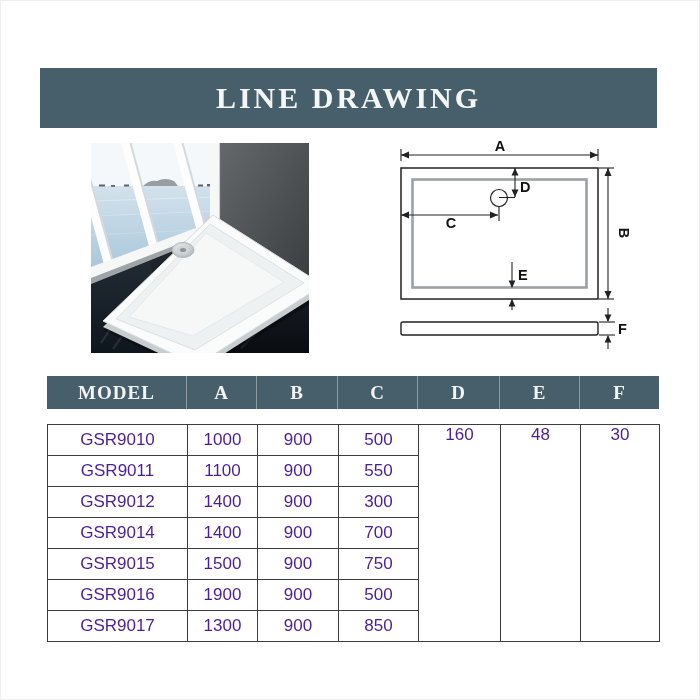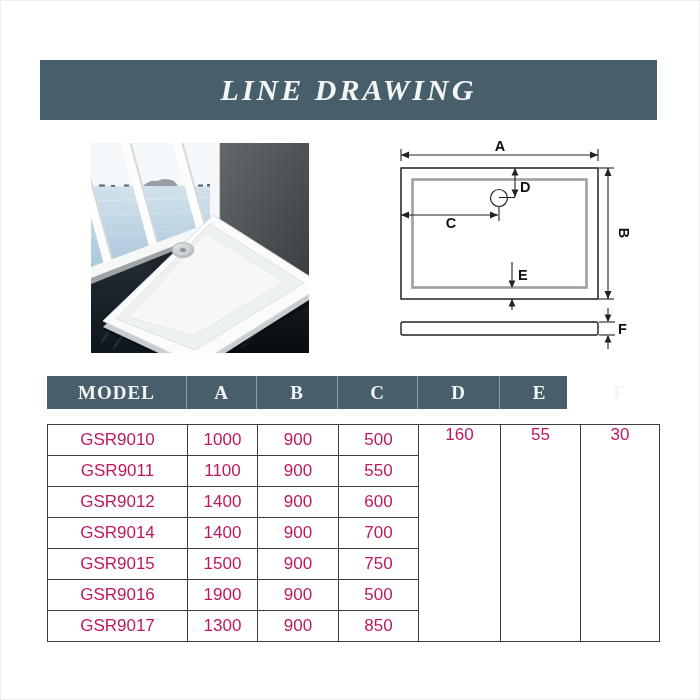--- a/index.html
+++ b/index.html
@@ -1,44 +1,44 @@
 <!DOCTYPE html>
 <html><head>
 <meta charset="utf-8">
 <style>
   html,body { margin:0; padding:0; background:#ffffff; }
   body { width:700px; height:700px; font-family:"Liberation Sans",sans-serif; }
   .page { position:relative; width:700px; height:700px; background:#fff; overflow:hidden;
           box-shadow: inset 0 0 0 1px #efefef; }
 
   
-  .title-band { position:absolute; left:40px; top:60px; width:617px; height:60px;
-                background:#465f6a; display:flex; align-items:center; justify-content:center;font-style:italic; }
+  .title-band { position:absolute; left:40px; top:68px; width:617px; height:60px;
+                background:#465f6a; display:flex; align-items:center; justify-content:center; }
   .title-band .title-text { font-family:"Liberation Serif",serif; font-weight:bold;
                 font-size:30px; letter-spacing:3px; color:#f4f6f6; }
 
   
   .photo { position:absolute; left:91px; top:143px; width:218px; height:210px; }
 
   
   .drawing { position:absolute; left:390px; top:140px; width:290px; height:215px; }
   .drawing text { font-family:"Liberation Sans",sans-serif; font-weight:bold; font-size:14.5px; fill:#111; }
 
   
-  .thead { position:absolute; left:47px; top:376px; width:520px; height:33px; background:#465f6a;
+  .thead { position:absolute; left:47px; top:376px; width:612px; height:33px; background:#465f6a;
            display:grid; grid-template-columns:140px 70px 81px 80px 82px 80px 79px; }
   .thead .hcell { display:flex; align-items:center; justify-content:center; color:#f2f4f4;
            font-family:"Liberation Serif",serif; font-weight:bold; font-size:19px;
            letter-spacing:1px; border-right:1px solid rgba(255,255,255,.38); }
   .thead .hcell:last-child { border-right:none; }
 
   
   .tbody { position:absolute; left:47px; top:424px; width:612px;
            border-collapse:collapse; table-layout:fixed;
-           font-size:17px; color:#be185d; }
+           font-size:17px; color:#4c1d95; }
   .tbody td { border:1px solid #3d3d3d; text-align:center; height:30px; padding:0;
            font-family:"Liberation Sans",sans-serif; }
   .tbody td.merged { vertical-align:top; }
 </style>
 </head>
 <body>
 
 <div class="page">
 
   <div class="title-band">
@@ -206,34 +206,34 @@
         <col style="width:80px">
         <col style="width:79px">
     </colgroup>
     <tbody>
         <tr>
       <td>GSR9010</td>
       <td>1000</td>
       <td>900</td>
       <td>500</td>
       <td rowspan="7" class="merged">160</td>
-      <td rowspan="7" class="merged">55</td>
+      <td rowspan="7" class="merged">48</td>
       <td rowspan="7" class="merged">30</td>
     </tr>
     <tr>
       <td>GSR9011</td>
       <td>1100</td>
       <td>900</td>
       <td>550</td>
     </tr>
     <tr>
       <td>GSR9012</td>
       <td>1400</td>
       <td>900</td>
-      <td>600</td>
+      <td>300</td>
     </tr>
     <tr>
       <td>GSR9014</td>
       <td>1400</td>
       <td>900</td>
       <td>700</td>
     </tr>
     <tr>
       <td>GSR9015</td>
       <td>1500</td>

